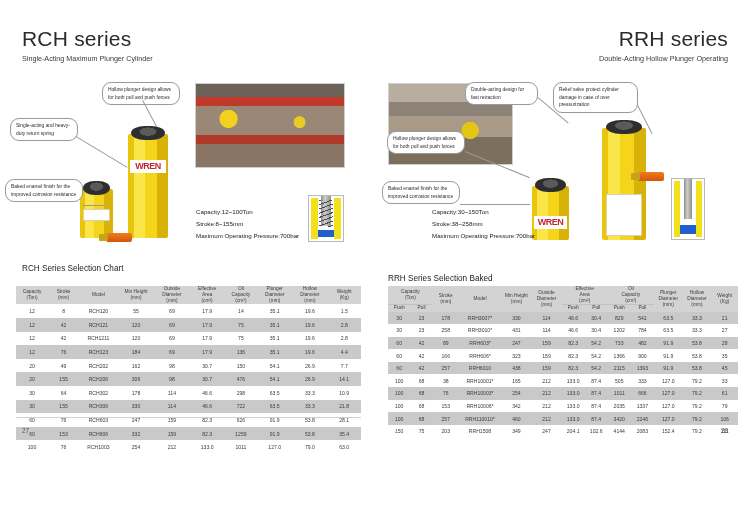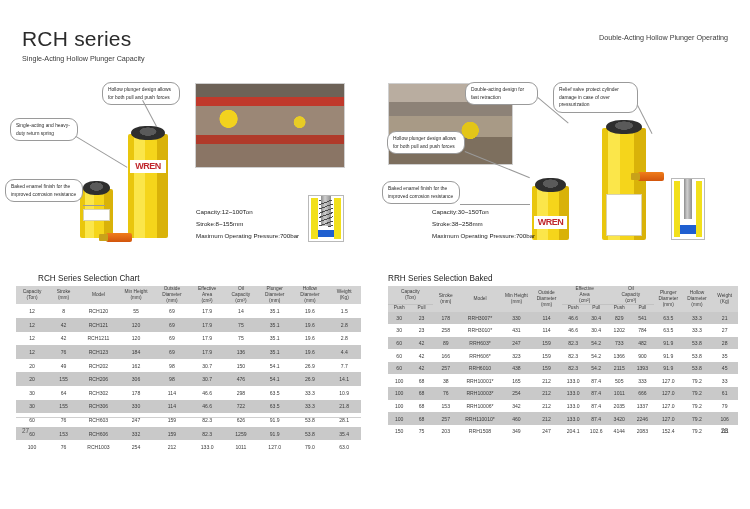--- a/index.html
+++ b/index.html
@@ -135,21 +135,21 @@
   .pg-l { left: 22px; }
   .pg-r { right: 22px; }
 </style>
 </head>
 <body>
 
 <div class="page page-left">
 
   <div class="head-left">
     <div class="series-title">RCH series</div>
-    <div class="series-sub">Single-Acting Hollow Plunger Capacity</div>
+    <div class="series-sub">Single-Acting Maximum Plunger Cylinder</div>
   </div>
 
   <div class="hero">
 
     <div class="photo photo-rch" style="left:195px; top:5px; width:150px; height:85px;">
         <i></i>
       </div>
 
     <div class="cyl" style="left:128px; top:48px; width:40px; height:112px;">
       <div class="body"></div>
@@ -180,21 +180,21 @@
     </div>
 
     <div class="schem" style="left:308px; top:117px; width:36px; height:47px;">
       <div class="s-outer"></div>
       <div class="s-rod"></div>
       <div class="s-spring"></div>
       <div class="s-blue"></div>
     </div>
   </div>
 
-  <div class="chart-title" style="left:22px; top:274px;margin-left:16px;">RCH Series Selection Chart</div>
+  <div class="chart-title" style="left:22px; top:264px;">RCH Series Selection Chart</div>
 
   <div class="tbl-wrap" style="left:16px; top:286px; width:345px;">
     <table class="tbl-rch">
       <colgroup>
         <col style="width:9.3%">
           <col style="width:9.0%">
           <col style="width:11.2%">
           <col style="width:10.6%">
         <col style="width:10.2%">
           <col style="width:10.2%">
@@ -354,20 +354,21 @@
     </table>
   </div>
 
   <div class="rule" style="left:16px; bottom:26px; width:345px;"></div>
   <div class="pagenum pg-l">27</div>
 </div>
 
 <div class="page page-right">
 
   <div class="head-right">
+    <div class="series-title">RRH series</div>
     <div class="series-sub">Double-Acting Hollow Plunger Operating</div>
   </div>
 
   <div class="hero">
 
     <div class="photo photo-rrh" style="left:13px; top:5px; width:125px; height:82px;">
         <i></i>
       </div>
 
     <div class="cyl" style="left:227px; top:42px; width:44px; height:120px;">

